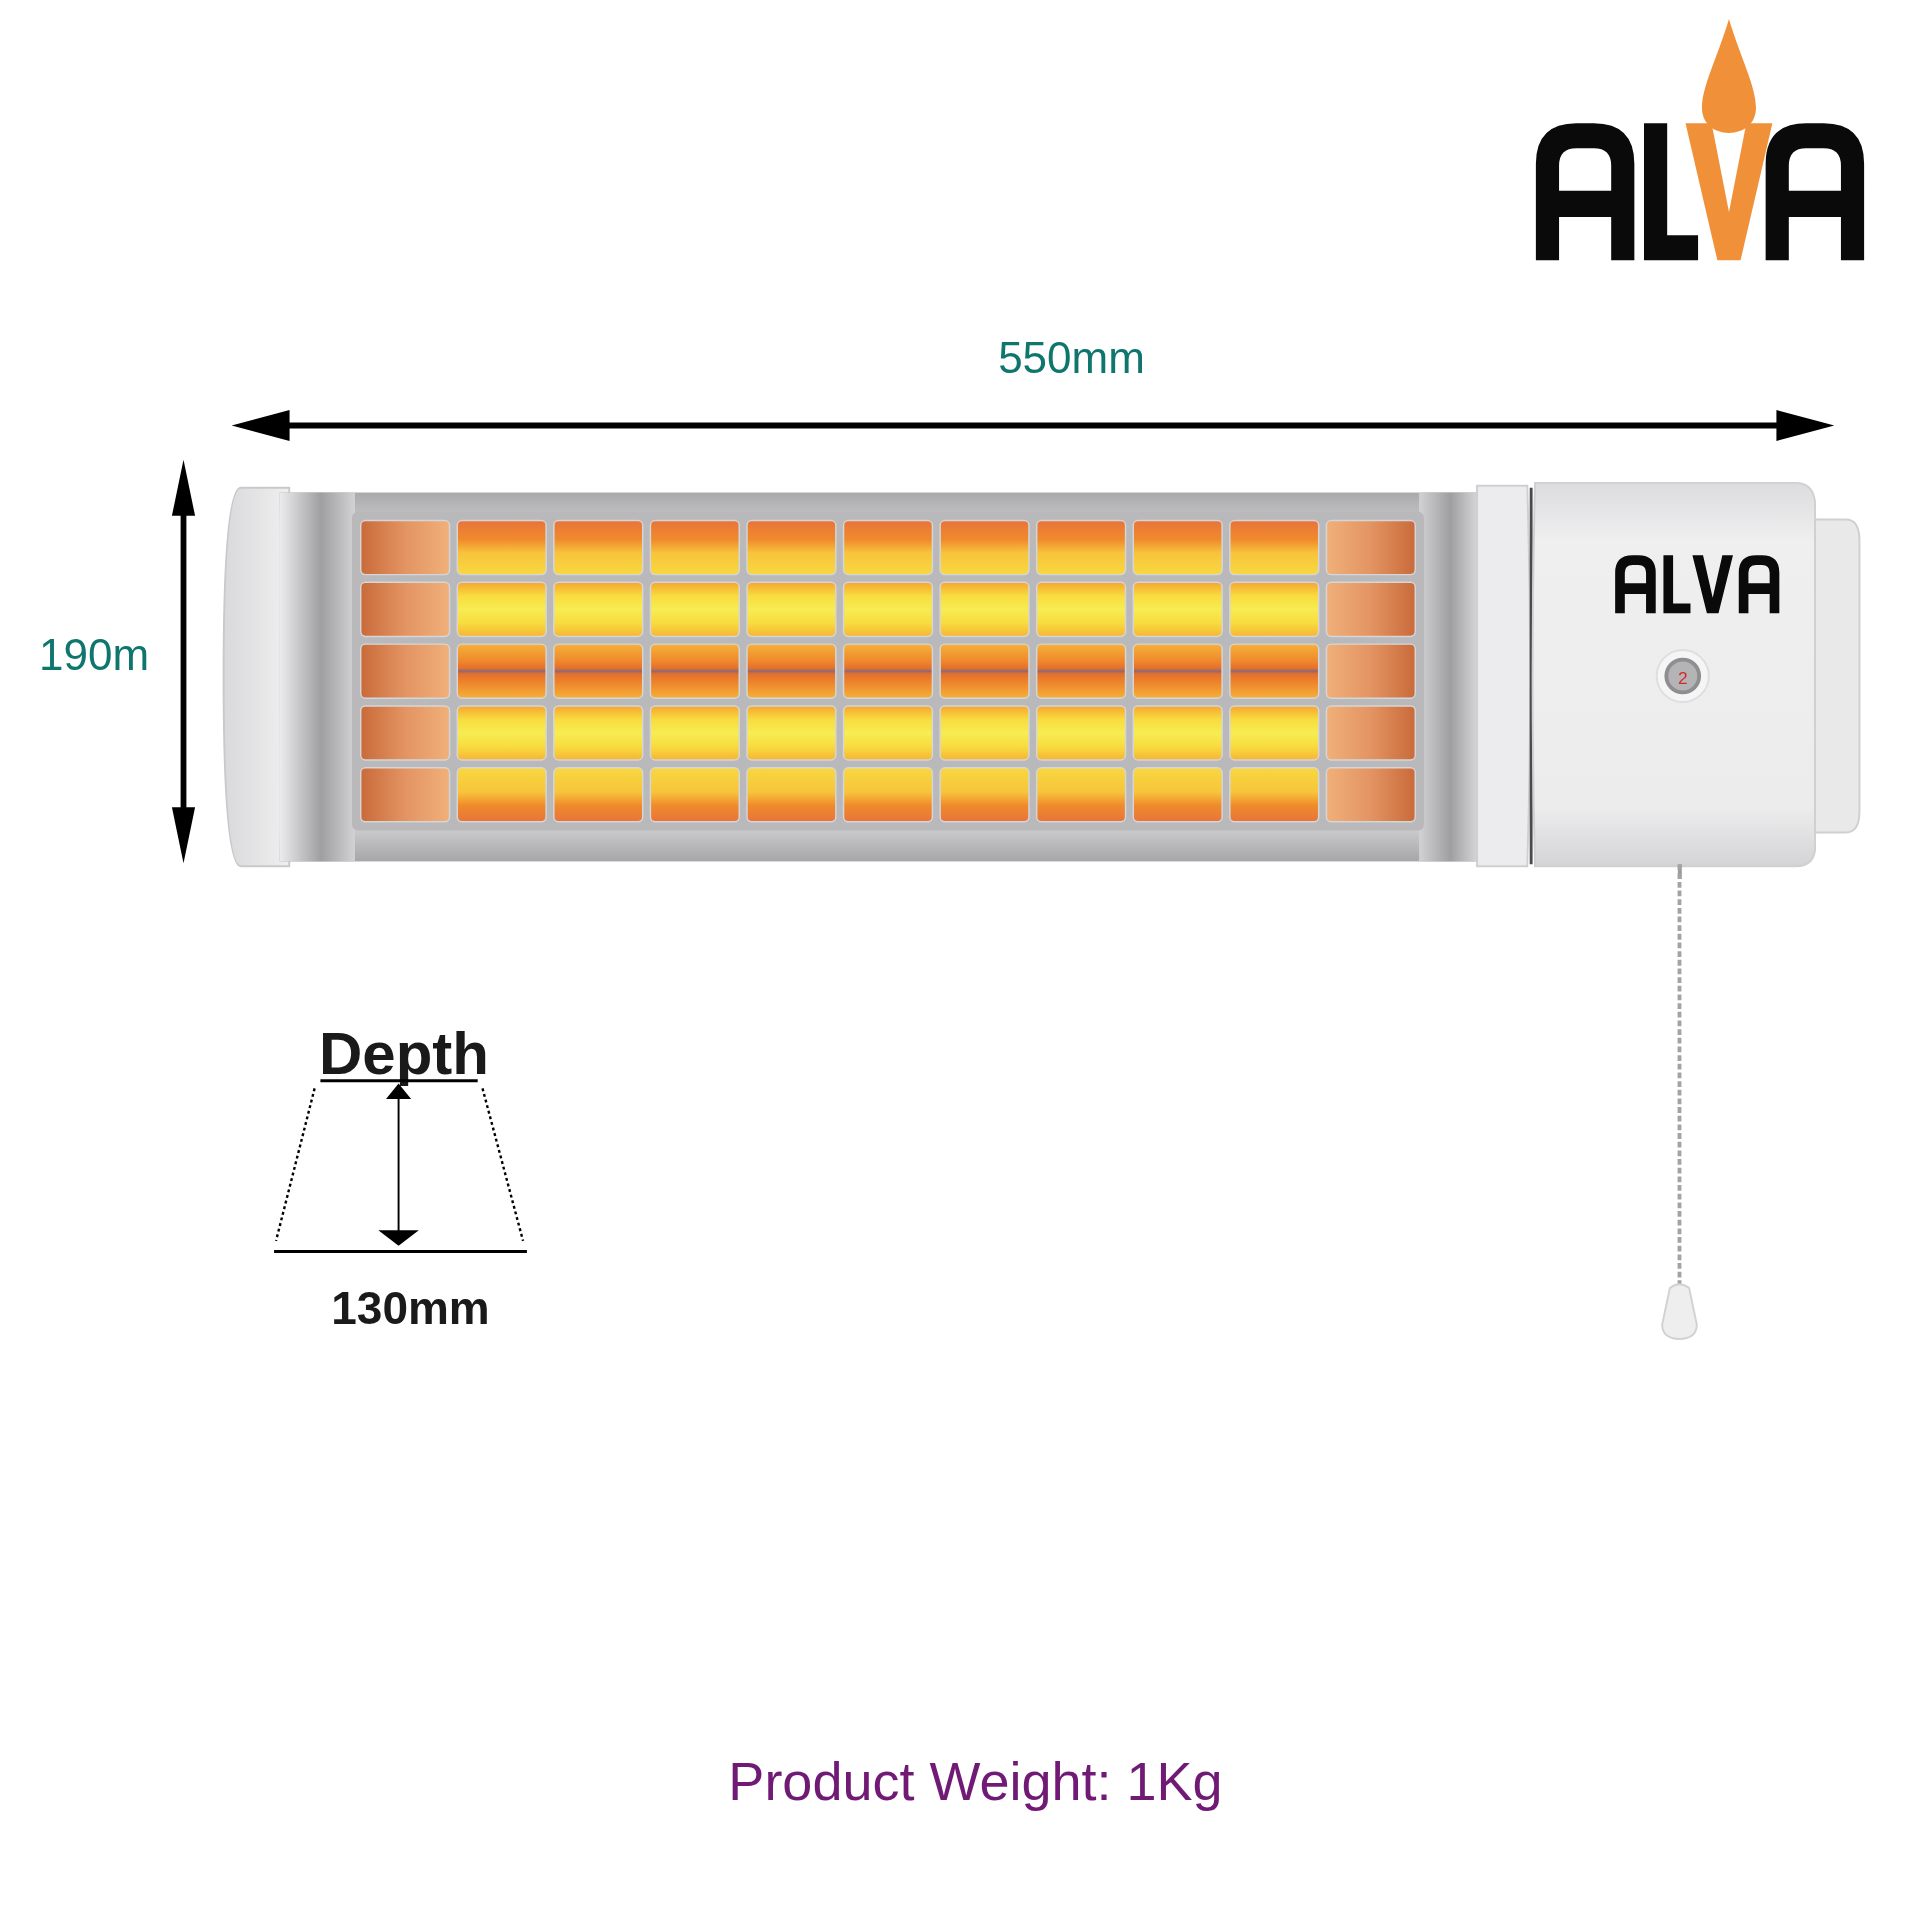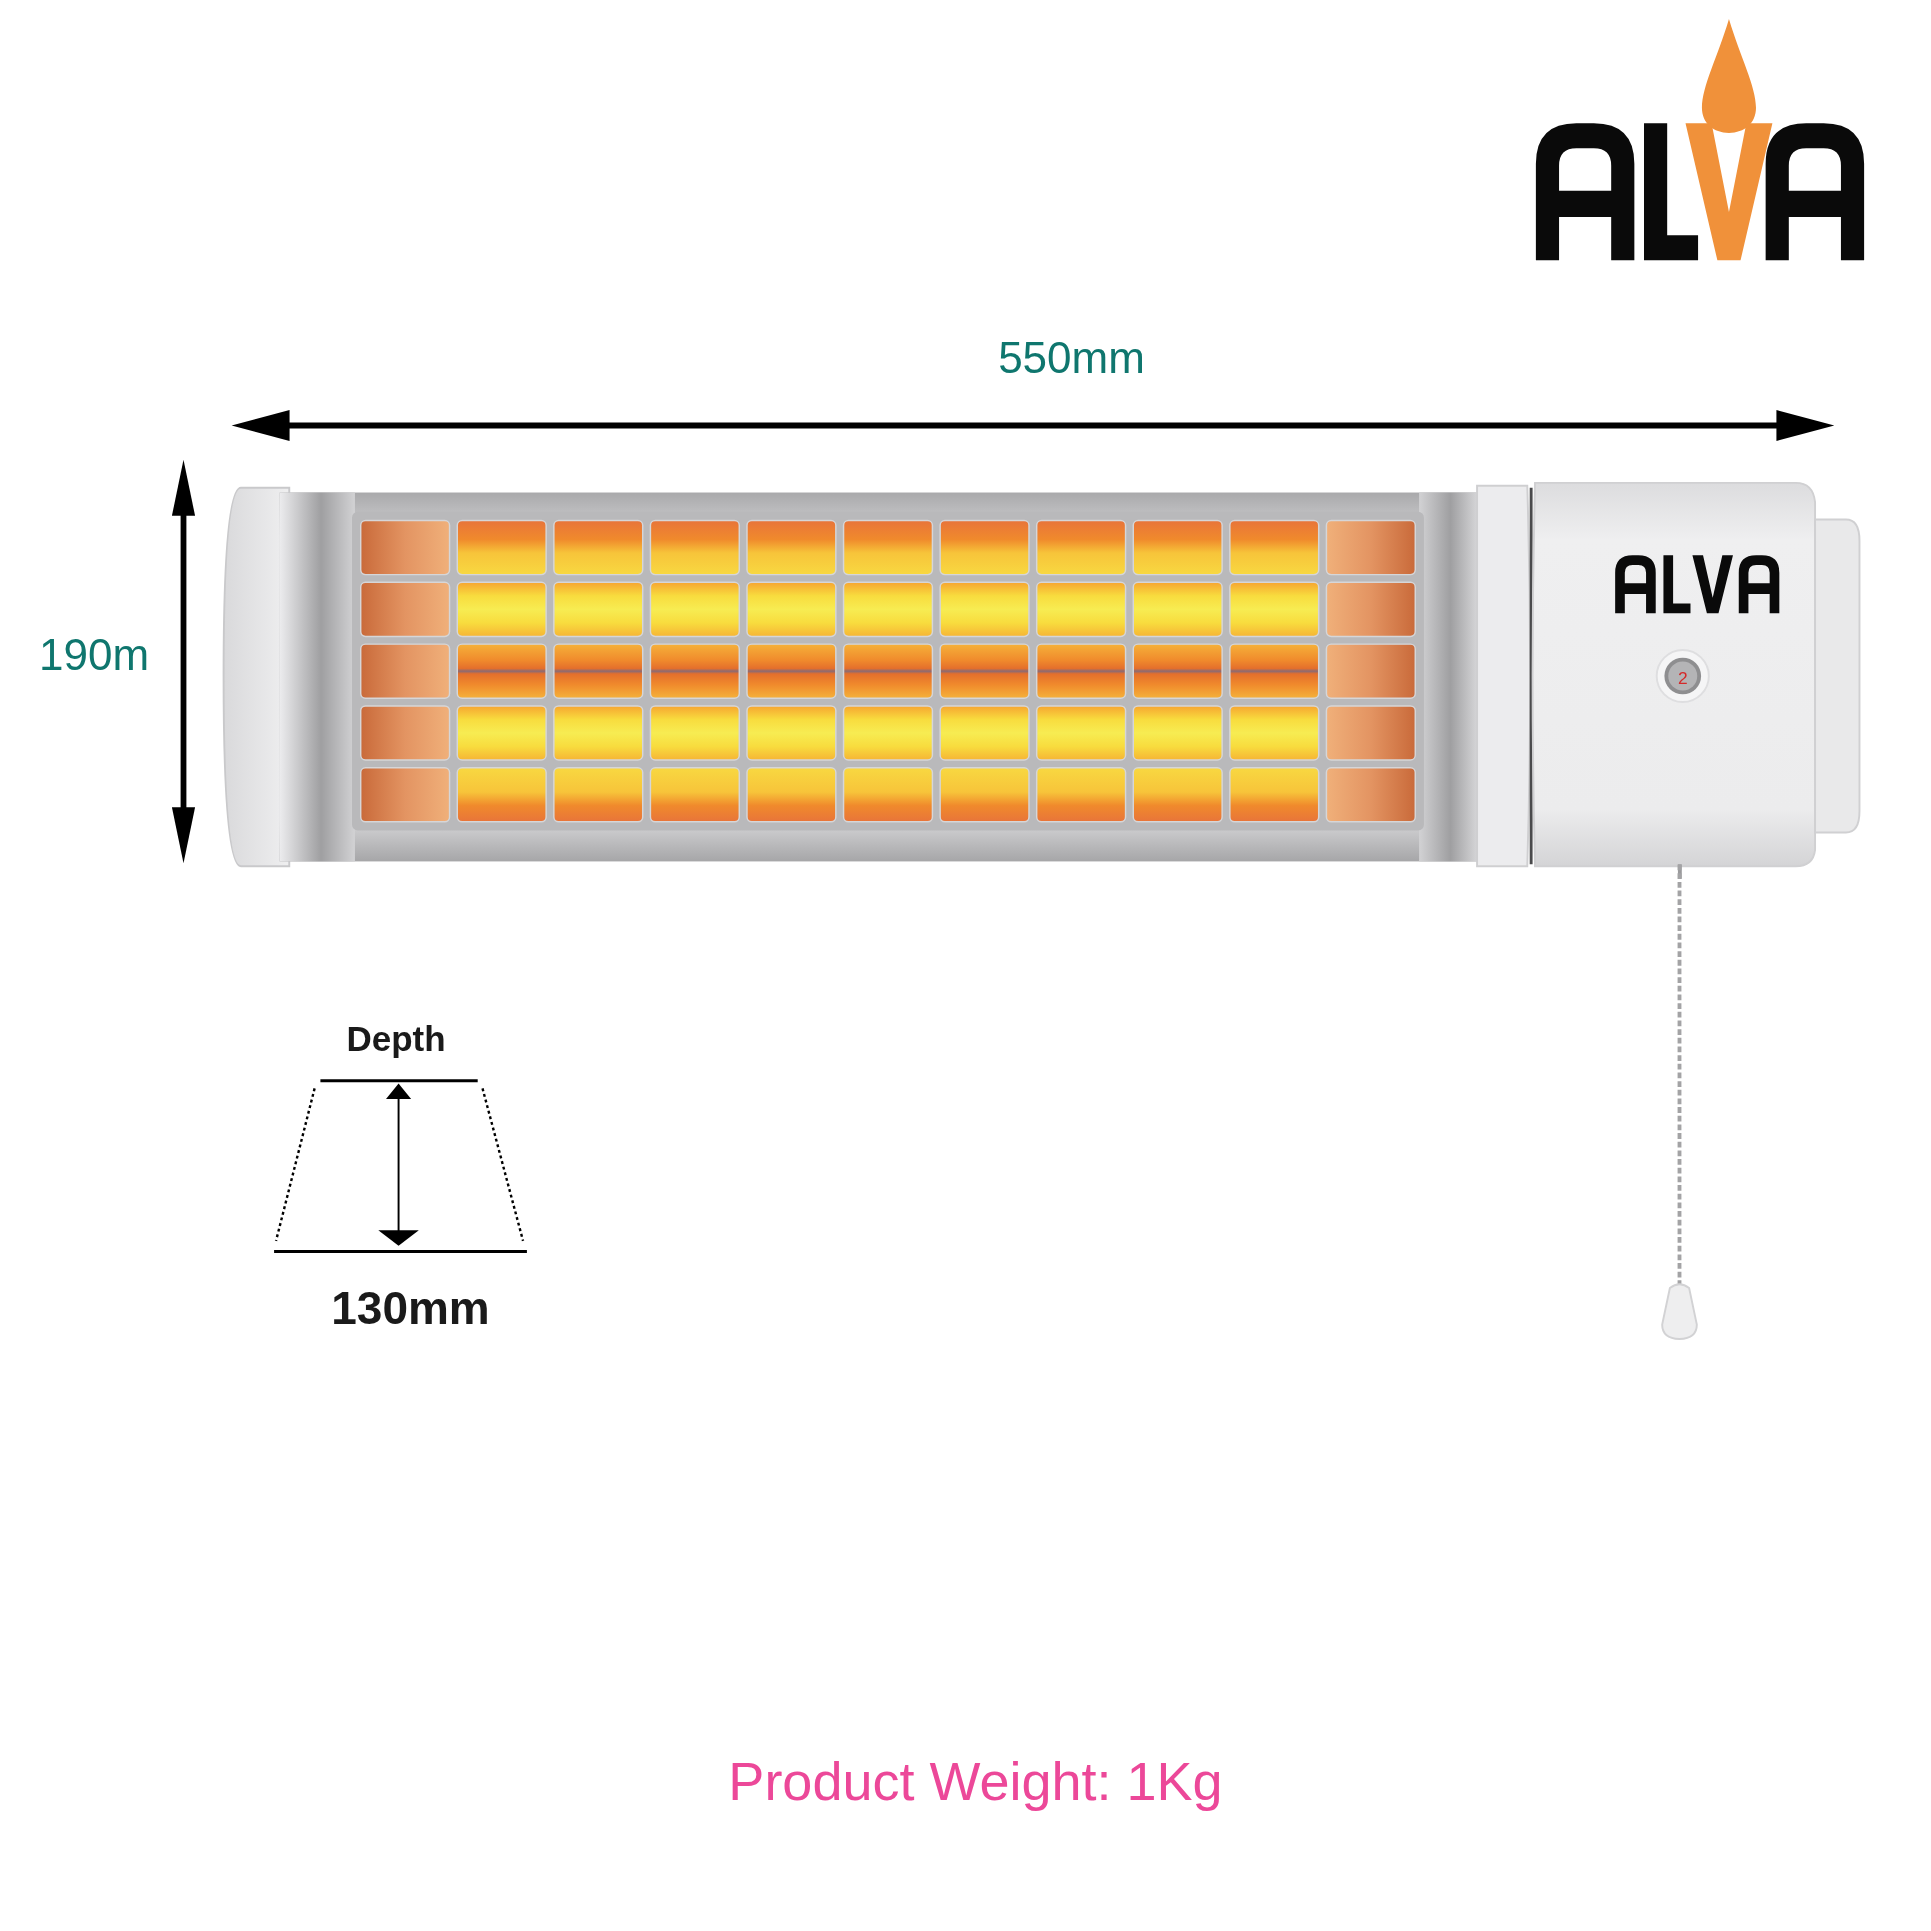--- a/index.html
+++ b/index.html
@@ -7,23 +7,23 @@
          font-family:"Liberation Sans", "DejaVu Sans", sans-serif; color:#1a1a1a; }
   .abs { position:absolute; }
 
   
   .logo { left:1526px; top:19.3px; width:348px; height:251px; }
 
   
   .dim-label { font-size:44px; font-weight:400; color:#0f766e; white-space:nowrap; }
   .width-label { left:975px; top:333px; width:193px; text-align:center; }
   .height-label { left:39px; top:630px; }
-  .depth-title { left:319px; top:1019px; width:154px; text-align:center; font-size:35px; font-weight:700; }
+  .depth-title { left:319px; top:1019px; width:154px; text-align:center; font-size:60px; font-weight:700; }
   .depth-value { left:309px; top:1281px; width:203px; text-align:center; font-size:46px; font-weight:700; }
-  .weight-label { left:676px; top:1750px; width:599px; text-align:center; font-size:54px; color:#ec4899; }
+  .weight-label { left:676px; top:1750px; width:599px; text-align:center; font-size:54px; color:#701a75; }
 
   svg { display:block; }
 </style>
 </head>
 <body>
 
 <div class="abs logo">
   <svg width="348" height="251" viewBox="0 0 360 260">
 
     <path d="M210 0 C 222 40, 238 70, 238 92 C 238 108, 226 118, 210 118 C 194 118, 182 108, 182 92 C 182 70, 198 40, 210 0 Z" fill="#f0913a"></path>

